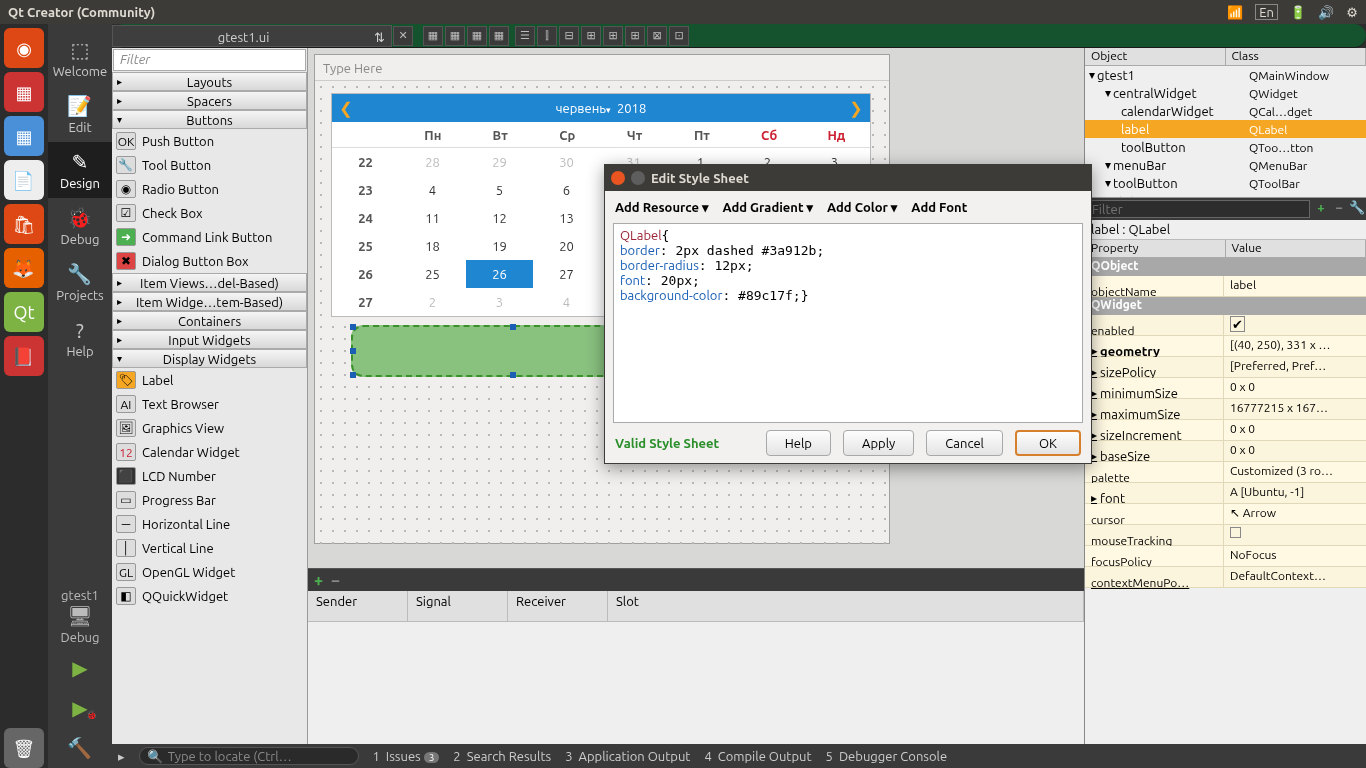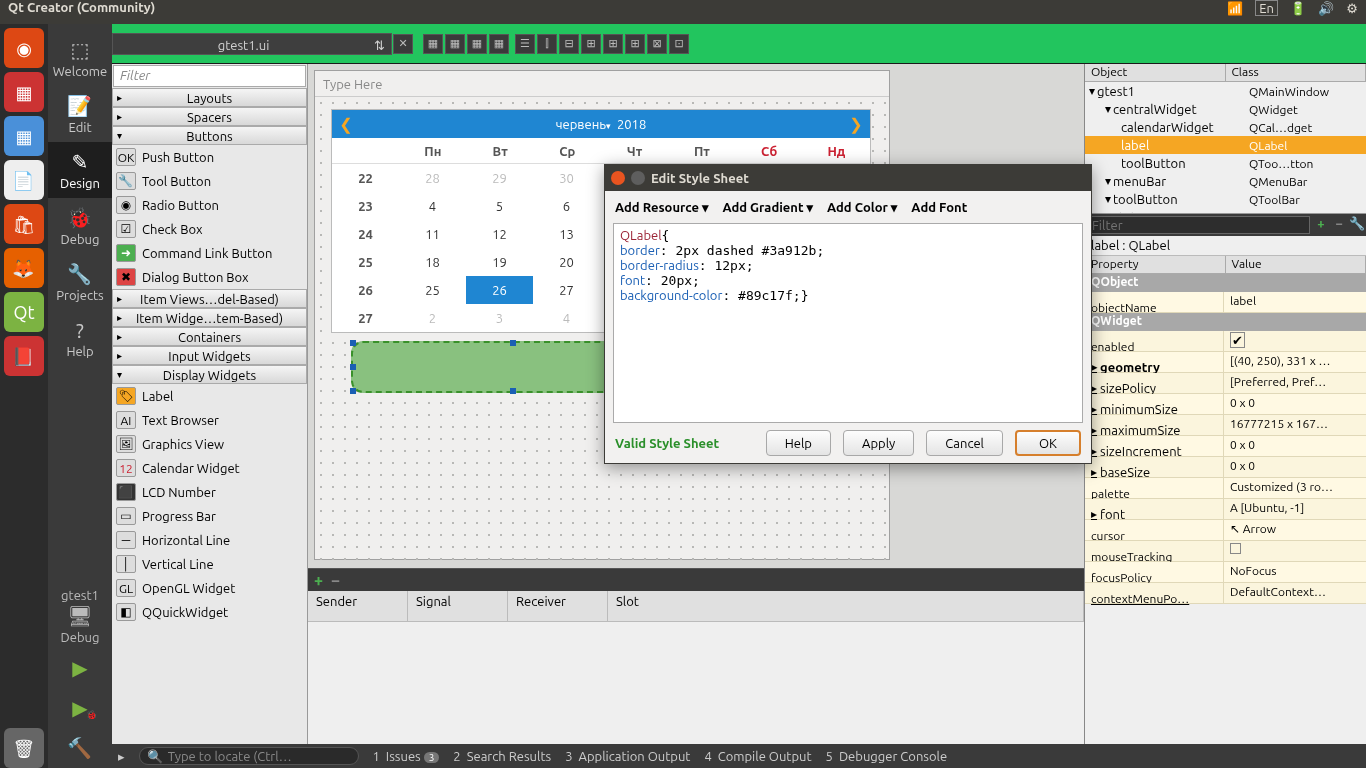--- a/index.html
+++ b/index.html
@@ -1,19 +1,19 @@
 <!DOCTYPE html>
 <html><head>
 <meta charset="utf-8">
 <style>
 * { margin: 0; padding: 0; box-sizing: border-box; font-family: Ubuntu, sans-serif; font-size: 13px; }
 body { background: #2d2d2d; width: 1366px; height: 768px; overflow: hidden; position: relative; }
 
 
-.sysbar { height: 24px; background: #3c3b37; color: #dfdbd2; display: flex; align-items: flex-start; padding: 0 8px; }
+.sysbar { height: 24px; background: #3c3b37; color: #dfdbd2; display: flex; align-items: center; padding: 0 8px; }
 .sysbar .title { font-weight: bold; font-size: 13px; }
 .sysbar .right { margin-left: auto; display: flex; gap: 12px; align-items: center; }
 .sysbar .right span { font-size: 13px; }
 
 
 .launcher { position: absolute; left: 0; top: 24px; width: 48px; height: 744px; background: #2c2c2c; display: flex; flex-direction: column; padding-top: 4px; gap: 4px; align-items: center; }
 .launcher .licon { width: 40px; height: 40px; border-radius: 6px; background: #444; display: flex; align-items: center; justify-content: center; color: #fff; font-size: 18px; }
 .launcher .licon.orange { background: #dd4814; }
 .launcher .licon.red { background: #cc3333; }
 .launcher .licon.blue { background: #4a90d9; color:#fff; }
@@ -28,21 +28,21 @@
 .mode .micon { font-size: 20px; }
 .modebar .spacer { flex: 1; }
 .modebar .runrow { width:64px; height:40px; display:flex;align-items:center;justify-content:center; font-size:20px; color:#7cb342; }
 .modebar .kit { font-size: 10px; color:#bbb; text-align:center; padding: 4px 0; }
 .modebar .kit .dev { font-size: 20px; margin: 2px 0; }
 
 
 .main { position: absolute; left: 112px; top: 24px; width: 1254px; height: 744px; display: flex; flex-direction: column; background: #2d2d2d; }
 
 
-.docbar { height: 40px; background: #22c55e; display: flex; align-items: center; color: #d0d0d0; border-bottom: 1px solid #1a1a1a; }
+.docbar { height: 24px; background: #14532d; display: flex; align-items: center; color: #d0d0d0; border-bottom: 1px solid #1a1a1a; border-radius: 12px; }
 .docbar .fname { width: 280px; text-align: center; background: #3e3e3e; height: 22px; line-height: 22px; border: 1px solid #555; }
 .docbar .smallbtn { width: 20px; height: 20px; margin: 0 1px; display:inline-flex; align-items:center; justify-content:center; background:#3a3a3a; border:1px solid #555; color:#bbb; font-size:11px;}
 .docbar .tools { display:flex; }
 
 
 .contentrow { flex: 1; display: flex; min-height: 0; }
 
 
 .widgetbox { width: 196px; background: #e8e8e8; border-right: 1px solid #999; display: flex; flex-direction: column; overflow: hidden; }
 .widgetbox .filter { height: 22px; border: 1px solid #aaa; background: #fff; margin: 1px; padding: 2px 6px; color: #888; font-style: italic; }

